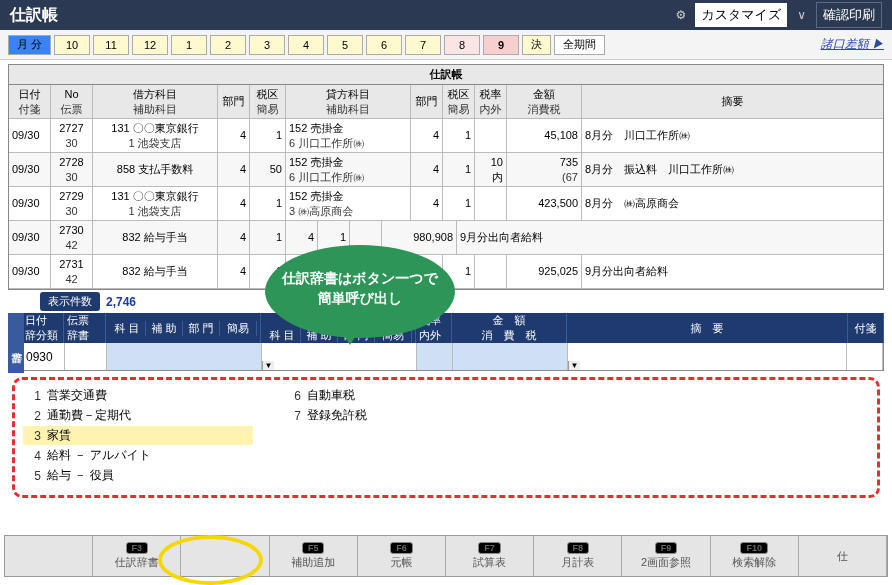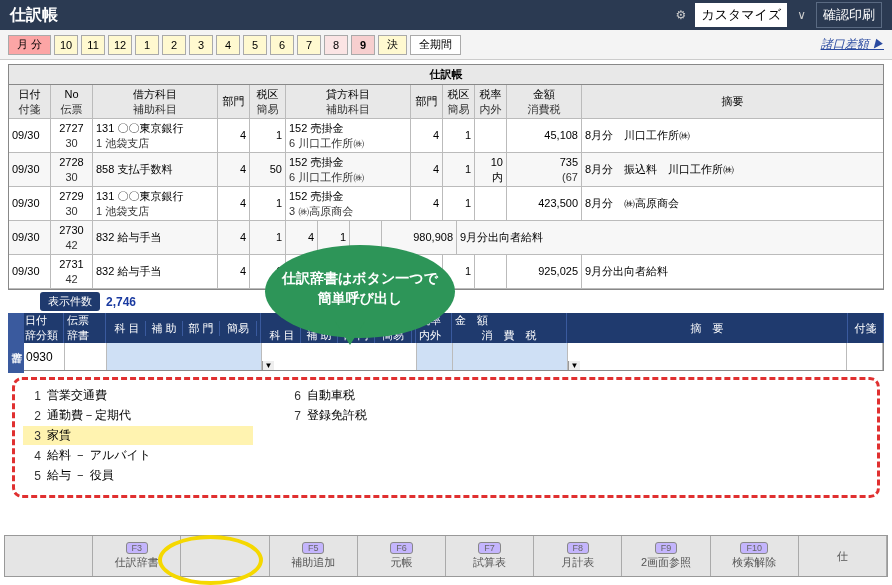--- a/index.html
+++ b/index.html
@@ -8,40 +8,40 @@
 .titlebar { background: #2b3a52; color: #fff; height: 30px; display: flex; align-items: center; padding: 0 10px; justify-content: space-between; }
 .titlebar .title { font-size: 16px; font-weight: bold; }
 .titlebar .right { display: flex; gap: 6px; align-items: center; }
 .gear { width: 14px; height: 14px; color: #ccc; }
 .btn-pill { background: #fff; border: none; border-radius: 0; padding: 3px 6px; font-size: 13px; cursor: pointer; }
 .btn-pill.dark { background: #2b3a52; color: #fff; border: 1px solid #5a6a82; }
 .chev { color: #ccc; margin: 0 4px; }
 
 .monthbar { background: #f4f4f4; border-bottom: 1px solid #ccc; height: 30px; display: flex; align-items: center; padding: 0 8px; gap: 4px; justify-content: space-between; }
 .monthbar .left { display: flex; gap: 3px; align-items: center; }
-.mbtn { border: 1px solid #aaa; background: #fff; width: 24px; height: 20px; font-size: 11px; cursor: pointer; }
-.mbtn.blue { background: #fca5a5; }
+.mbtn { border: 1px solid #aaa; background: #fff; width: 36px; height: 20px; font-size: 11px; cursor: pointer; }
+.mbtn.blue { background: #3b82f6; }
 .mbtn.yellow { background: #fff9d0; }
 .mbtn.pink { background: #fbe4e4; }
 .mbtn.red { background: #f7cfcf; font-weight: bold; }
 .mbtn.wide { width: auto; padding: 0 8px; }
 .link-right { color: #2a4aa0; cursor: pointer; text-decoration: underline; font-style: italic; }
 
 .table-wrap { border: 1px solid #888; margin: 4px 8px 0 8px; font-size: 11px; }
 .thead { background: #e8e8e8; }
 .cap { text-align: center; font-weight: bold; border-bottom: 1px solid #888; padding: 2px; background: #e8e8e8; }
 .row { display: flex; border-bottom: 1px solid #bbb; }
 .row.h2 { height: 34px; }
 .row.body { height: 34px; }
 .cell { border-right: 1px solid #bbb; padding: 1px 3px; display: flex; flex-direction: column; justify-content: center; }
 .cell:last-child { border-right: none; }
 .cell .top { font-size: 11px; line-height: 15px; }
 .cell .bot { font-size: 11px; line-height: 15px; color: #333; }
 .c-date { width: 42px; } .c-no { width: 42px; text-align: center; }
-.c-karikamoku { width: 125px; } .c-bumon1 { width: 32px; text-align: right; }
+.c-karikamoku { width: 125px; text-align: center; } .c-bumon1 { width: 32px; text-align: right; }
 .c-zeiku1 { width: 36px; text-align: right; }
 .c-kashikamoku { width: 125px; } .c-bumon2 { width: 32px; text-align: right; }
 .c-zeiku2 { width: 32px; text-align: right; } .c-zeiritsu { width: 32px; text-align: right; }
 .c-kingaku { width: 75px; text-align: right; } .c-tekiyo { flex: 1; }
 .hd { text-align: center; font-weight: normal; background: #e8e8e8; }
 .row.body:nth-child(odd) { background: #fff; }
 .row.body:nth-child(even) { background: #f7f7f7; }
 
 .countline { margin: 2px 8px 0 8px; display: flex; align-items: center; gap: 6px; padding-left: 32px; }
 .countline .lbl { background: #1f3a6e; color: #fff; padding: 2px 8px; border-radius: 3px; font-size: 11px; }
@@ -61,21 +61,21 @@
 .dict-col { display: flex; flex-direction: column; gap: 1px; }
 .dict-item { display: flex; align-items: center; width: 230px; padding: 1px 0; cursor: pointer; }
 .dict-item .n { width: 18px; text-align: right; margin-right: 6px; color: #333; }
 .dict-item.sel { background: #fff3b0; }
 
 .bubble { position: absolute; left: 265px; top: 245px; width: 190px; background: #2d9558; color: #fff; border-radius: 50%; padding: 24px 10px 30px 10px; text-align: center; font-size: 14px; font-weight: bold; line-height: 1.4; }
 .bubble::after { content: ""; position: absolute; bottom: -22px; left: 70px; border: 15px solid transparent; border-top: 24px solid #2d9558; }
 
 .fbar { position: absolute; bottom: 8px; left: 4px; right: 4px; height: 42px; background: #e5e5e5; border: 1px solid #999; display: flex; }
 .fbtn { flex: 1; border-right: 1px solid #aaa; display: flex; flex-direction: column; align-items: center; justify-content: center; gap: 1px; cursor: pointer; font-size: 10px; color: #555; }
-.fbtn .key { border: 1px solid #888; border-radius: 3px; padding: 0 5px; font-size: 9px; background: #c4b5fd; color: #666; }
+.fbtn .key { border: 1px solid #888; border-radius: 3px; padding: 0 5px; font-size: 9px; background: #000000; color: #666; font-weight: bold; }
 .fbtn .lab { font-size: 11px; }
 .ring { position: absolute; bottom: 0px; left: 158px; width: 105px; height: 50px; border: 4px solid #f5d800; border-radius: 50%; pointer-events: none; }
 
 .sh-date{width:42px}.sh-den{width:42px}.sh-kari{width:155px}.sh-kashi{width:155px}.sh-zr{width:36px}.sh-kin{width:115px}.sh-tek{flex:1}.sh-fu{width:36px}
 .subhead .inner{display:flex;flex-direction:column;width:100%}
 .subhead .srow{display:flex;height:15px}
 .subhead .srow>div{border-right:1px solid #3a5a9e;text-align:center;flex:1}
 </style>
 </head>
 <body>
@@ -398,21 +398,21 @@
         </div>
       </div>
     <div class="cell sh-zr">
         <div class="inner">
           <div>税率</div>
           <div>内外</div>
         </div>
       </div>
     <div class="cell sh-kin">
         <div class="inner">
-          <div style="text-align:left">金　額</div>
+          <div style="text-align:center">金　額</div>
           <div style="text-align:center">消　費　税</div>
         </div>
       </div>
     <div class="cell sh-tek" style="text-align:center;display:flex;align-items:center;justify-content:center">摘　要</div>
     <div class="cell sh-fu" style="text-align:center">付箋</div>
   </div>
   <div class="sidelabel">辞書</div>
   <div class="inputrow">
     <div class="cell sh-date">0930</div>
     <div class="cell sh-den"></div>

